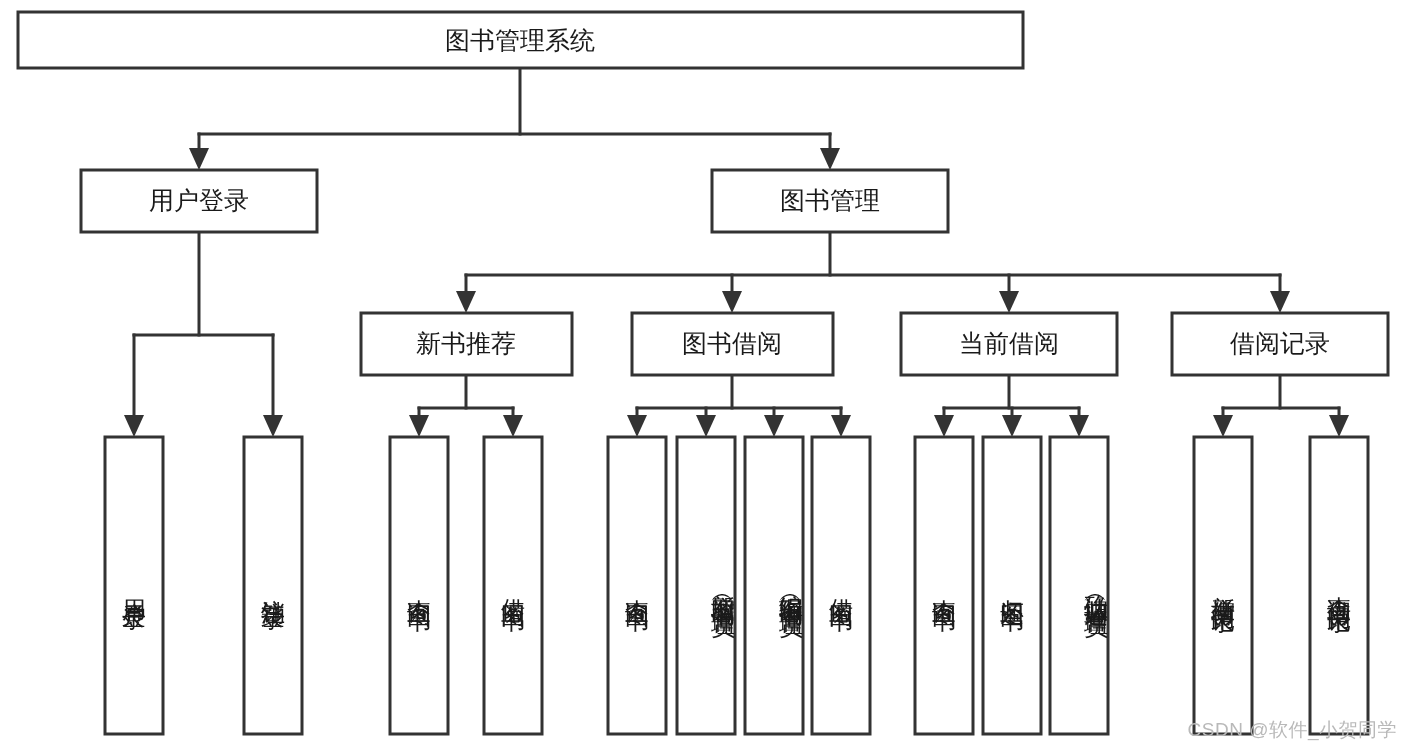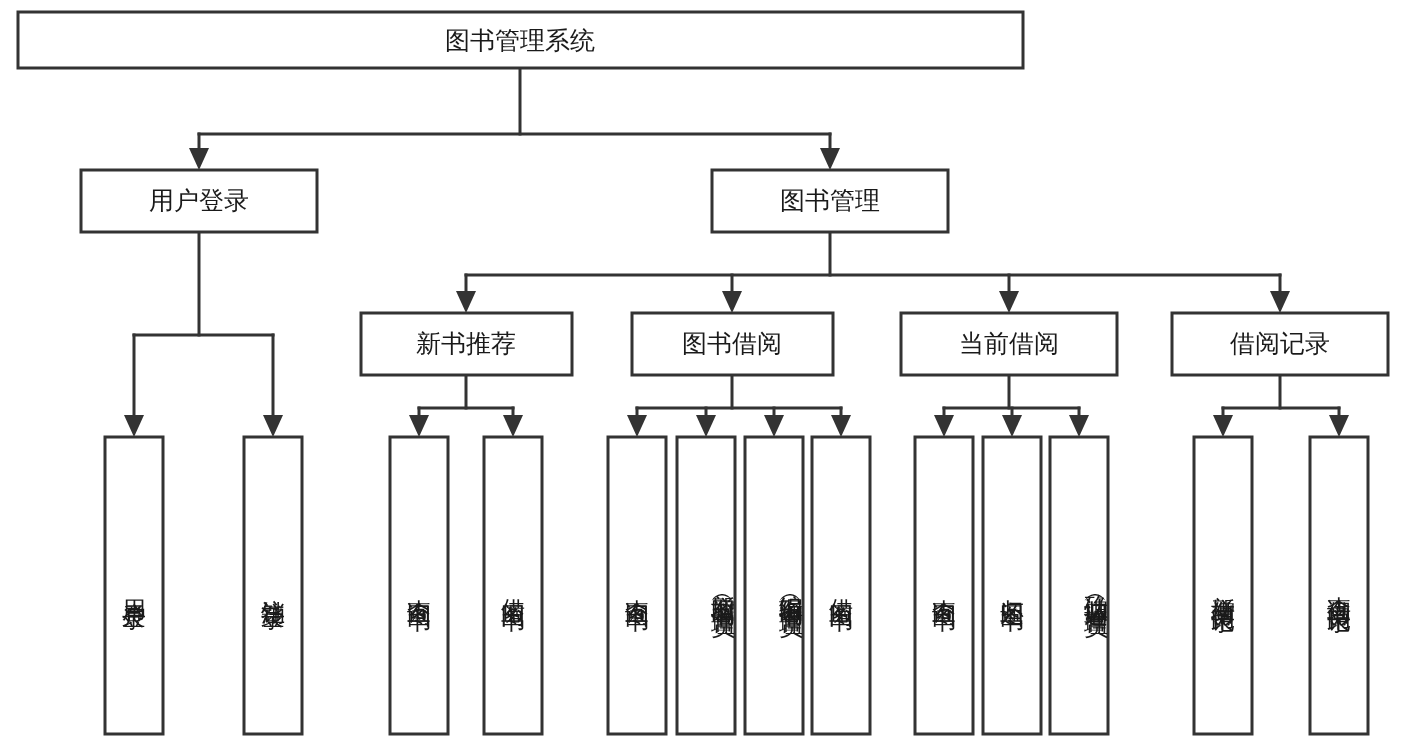--- a/index.html
+++ b/index.html
@@ -212,14 +212,15 @@
   <div class="leaf-label" style="left:745px; top:443px; width:58px; height:291px;">编辑图书（管理员）</div>
   <div class="leaf-label centered" style="left:812px; top:437px; width:58px; height:297px;">借阅图书</div>
 
   <div class="leaf-label centered" style="left:915px; top:437px; width:58px; height:297px;">查询图书</div>
   <div class="leaf-label centered" style="left:983px; top:437px; width:58px; height:297px;">归还图书</div>
   <div class="leaf-label" style="left:1050px; top:443px; width:58px; height:291px;">确认归还（管理员）</div>
 
   <div class="leaf-label centered" style="left:1194px; top:437px; width:58px; height:297px;">新增借阅记录</div>
   <div class="leaf-label centered" style="left:1310px; top:437px; width:58px; height:297px;">查询借阅记录</div>
 
+  <div class="watermark">CSDN @软件_小贺同学</div>
 
 </div>
 
 </body></html>

